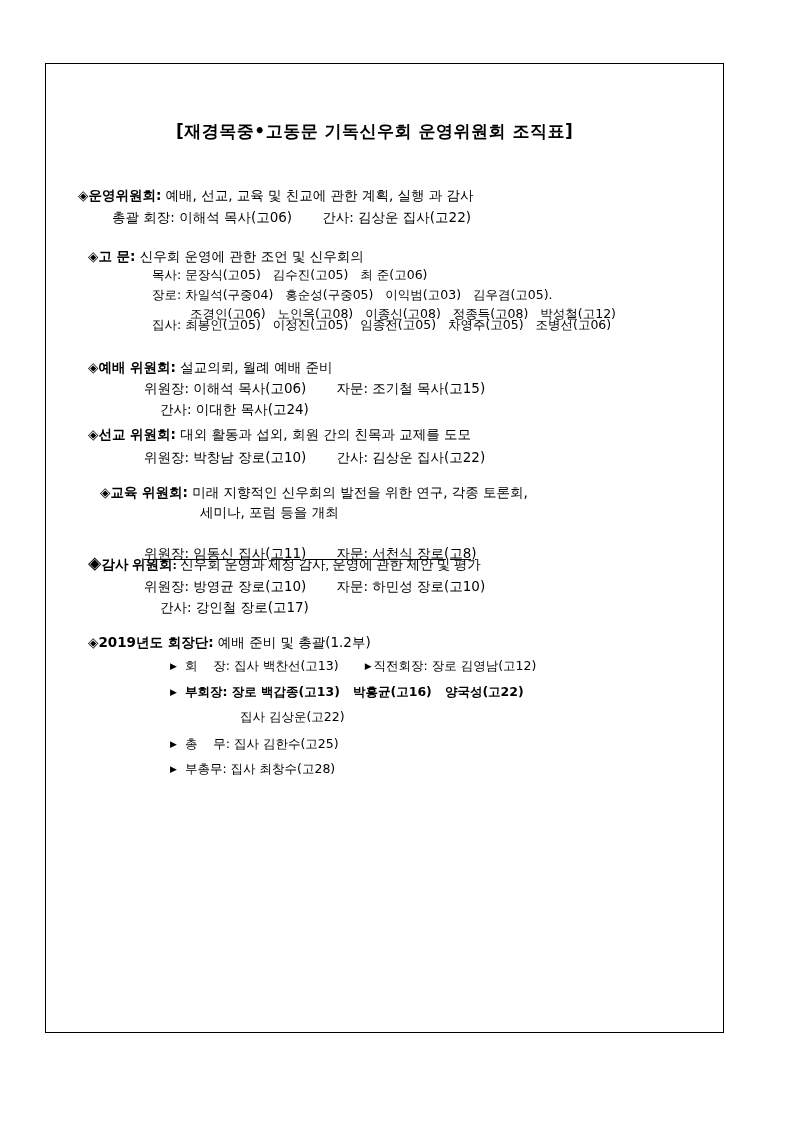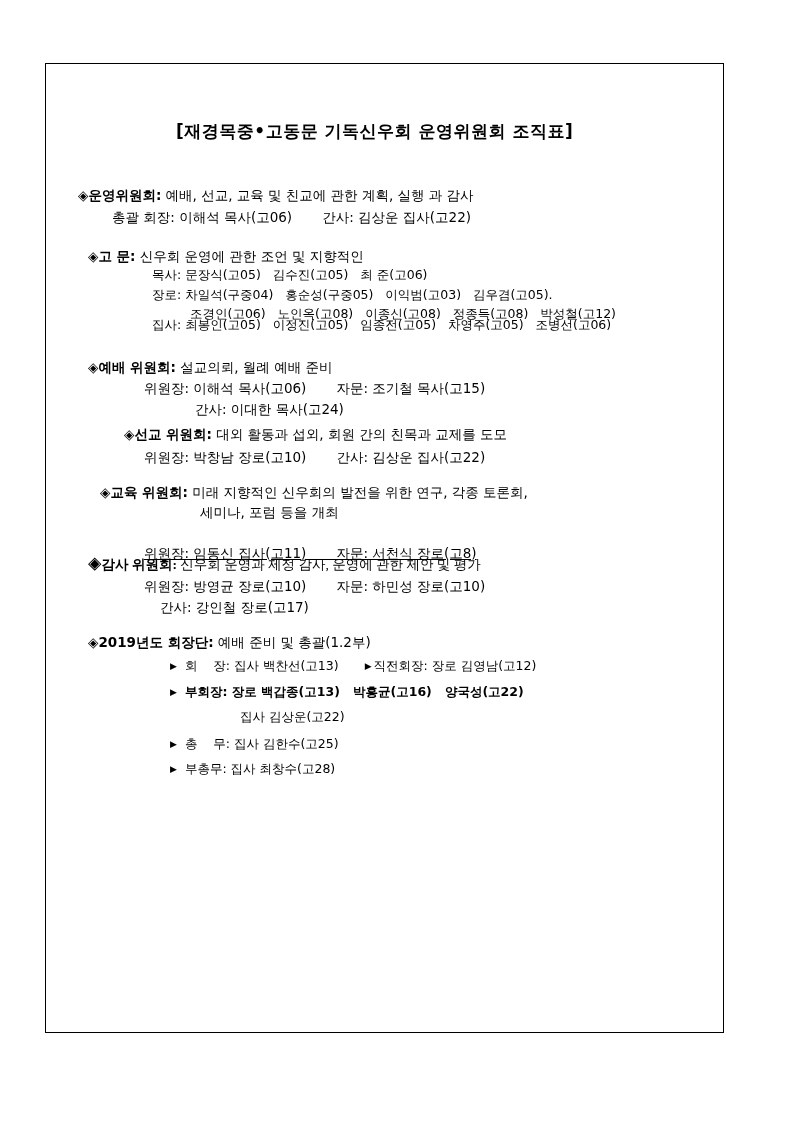--- a/index.html
+++ b/index.html
@@ -17,31 +17,31 @@
 </head>
 <body>
 
 <div class="frame"></div>
 
 <div class="line title" style="left:176px; top:120px;text-align:right;">[재경목중•고동문 기독신우회 운영위원회 조직표]</div>
 
 <div class="line" style="left:78px; top:186px;"><span class="b">◈운영위원회:</span><span> 예배, 선교, 교육 및 친교에 관한 계획, 실행 과 감사</span></div>
 <div class="line" style="left:112px; top:208px;">총괄 회장: 이해석 목사(고06)       간사: 김상운 집사(고22)</div>
 
-<div class="line" style="left:88px; top:247px;"><span class="b">◈고 문:</span><span> 신우회 운영에 관한 조언 및 지향적인</span></div>
+<div class="line" style="left:88px; top:247px;"><span class="b">◈고 문:</span><span> 신우회 운영에 관한 조언 및 신우회의</span></div>
 <div class="line sm" style="left:152px; top:266px;">목사: 문장식(고05)   김수진(고05)   최 준(고06)</div>
 <div class="line sm" style="left:152px; top:286px;">장로: 차일석(구중04)   홍순성(구중05)   이익범(고03)   김우겸(고05).</div>
 <div class="line sm" style="left:190px; top:305px;">조경인(고06)   노인옥(고08)   이종신(고08)   정종득(고08)   박성철(고12)</div>
 <div class="line sm" style="left:152px; top:316px;">집사: 최봉인(고05)   이정진(고05)   임종전(고05)   차영주(고05)   조병선(고06)</div>
 
 <div class="line" style="left:88px; top:358px;"><span class="b">◈예배 위원회:</span><span> 설교의뢰, 월례 예배 준비</span></div>
 <div class="line" style="left:144px; top:379px;">위원장: 이해석 목사(고06)       자문: 조기철 목사(고15)</div>
-<div class="line" style="left:160px; top:400px;margin-left:35px;">간사: 이대한 목사(고24)</div>
+<div class="line" style="left:160px; top:400px;">간사: 이대한 목사(고24)</div>
 
-<div class="line" style="left:88px; top:425px;margin-left:36px;"><span class="b">◈선교 위원회:</span><span> 대외 활동과 섭외, 회원 간의 친목과 교제를 도모</span></div>
+<div class="line" style="left:88px; top:425px;"><span class="b">◈선교 위원회:</span><span> 대외 활동과 섭외, 회원 간의 친목과 교제를 도모</span></div>
 <div class="line" style="left:144px; top:448px;">위원장: 박창남 장로(고10)       간사: 김상운 집사(고22)</div>
 
 <div class="line" style="left:88px; top:483px;margin-left:12px;"><span class="b">◈교육 위원회:</span><span> 미래 지향적인 신우회의 발전을 위한 연구, 각종 토론회,</span></div>
 <div class="line" style="left:200px; top:503px;">세미나, 포럼 등을 개최</div>
 <div class="line" style="left:144px; top:544px;text-decoration:underline;">위원장: 임동신 집사(고11)       자문: 서천식 장로(고8)</div>
 
 <div class="line" style="left:88px; top:556px;font-family:Liberation Serif, serif;"><span class="b">◈감사 위원회:</span><span> 신우회 운영과 제정 감사, 운영에 관한 제안 및 평가</span></div>
 <div class="line" style="left:144px; top:577px;">위원장: 방영균 장로(고10)       자문: 하민성 장로(고10)</div>
 <div class="line" style="left:160px; top:598px;">간사: 강인철 장로(고17)</div>
 

